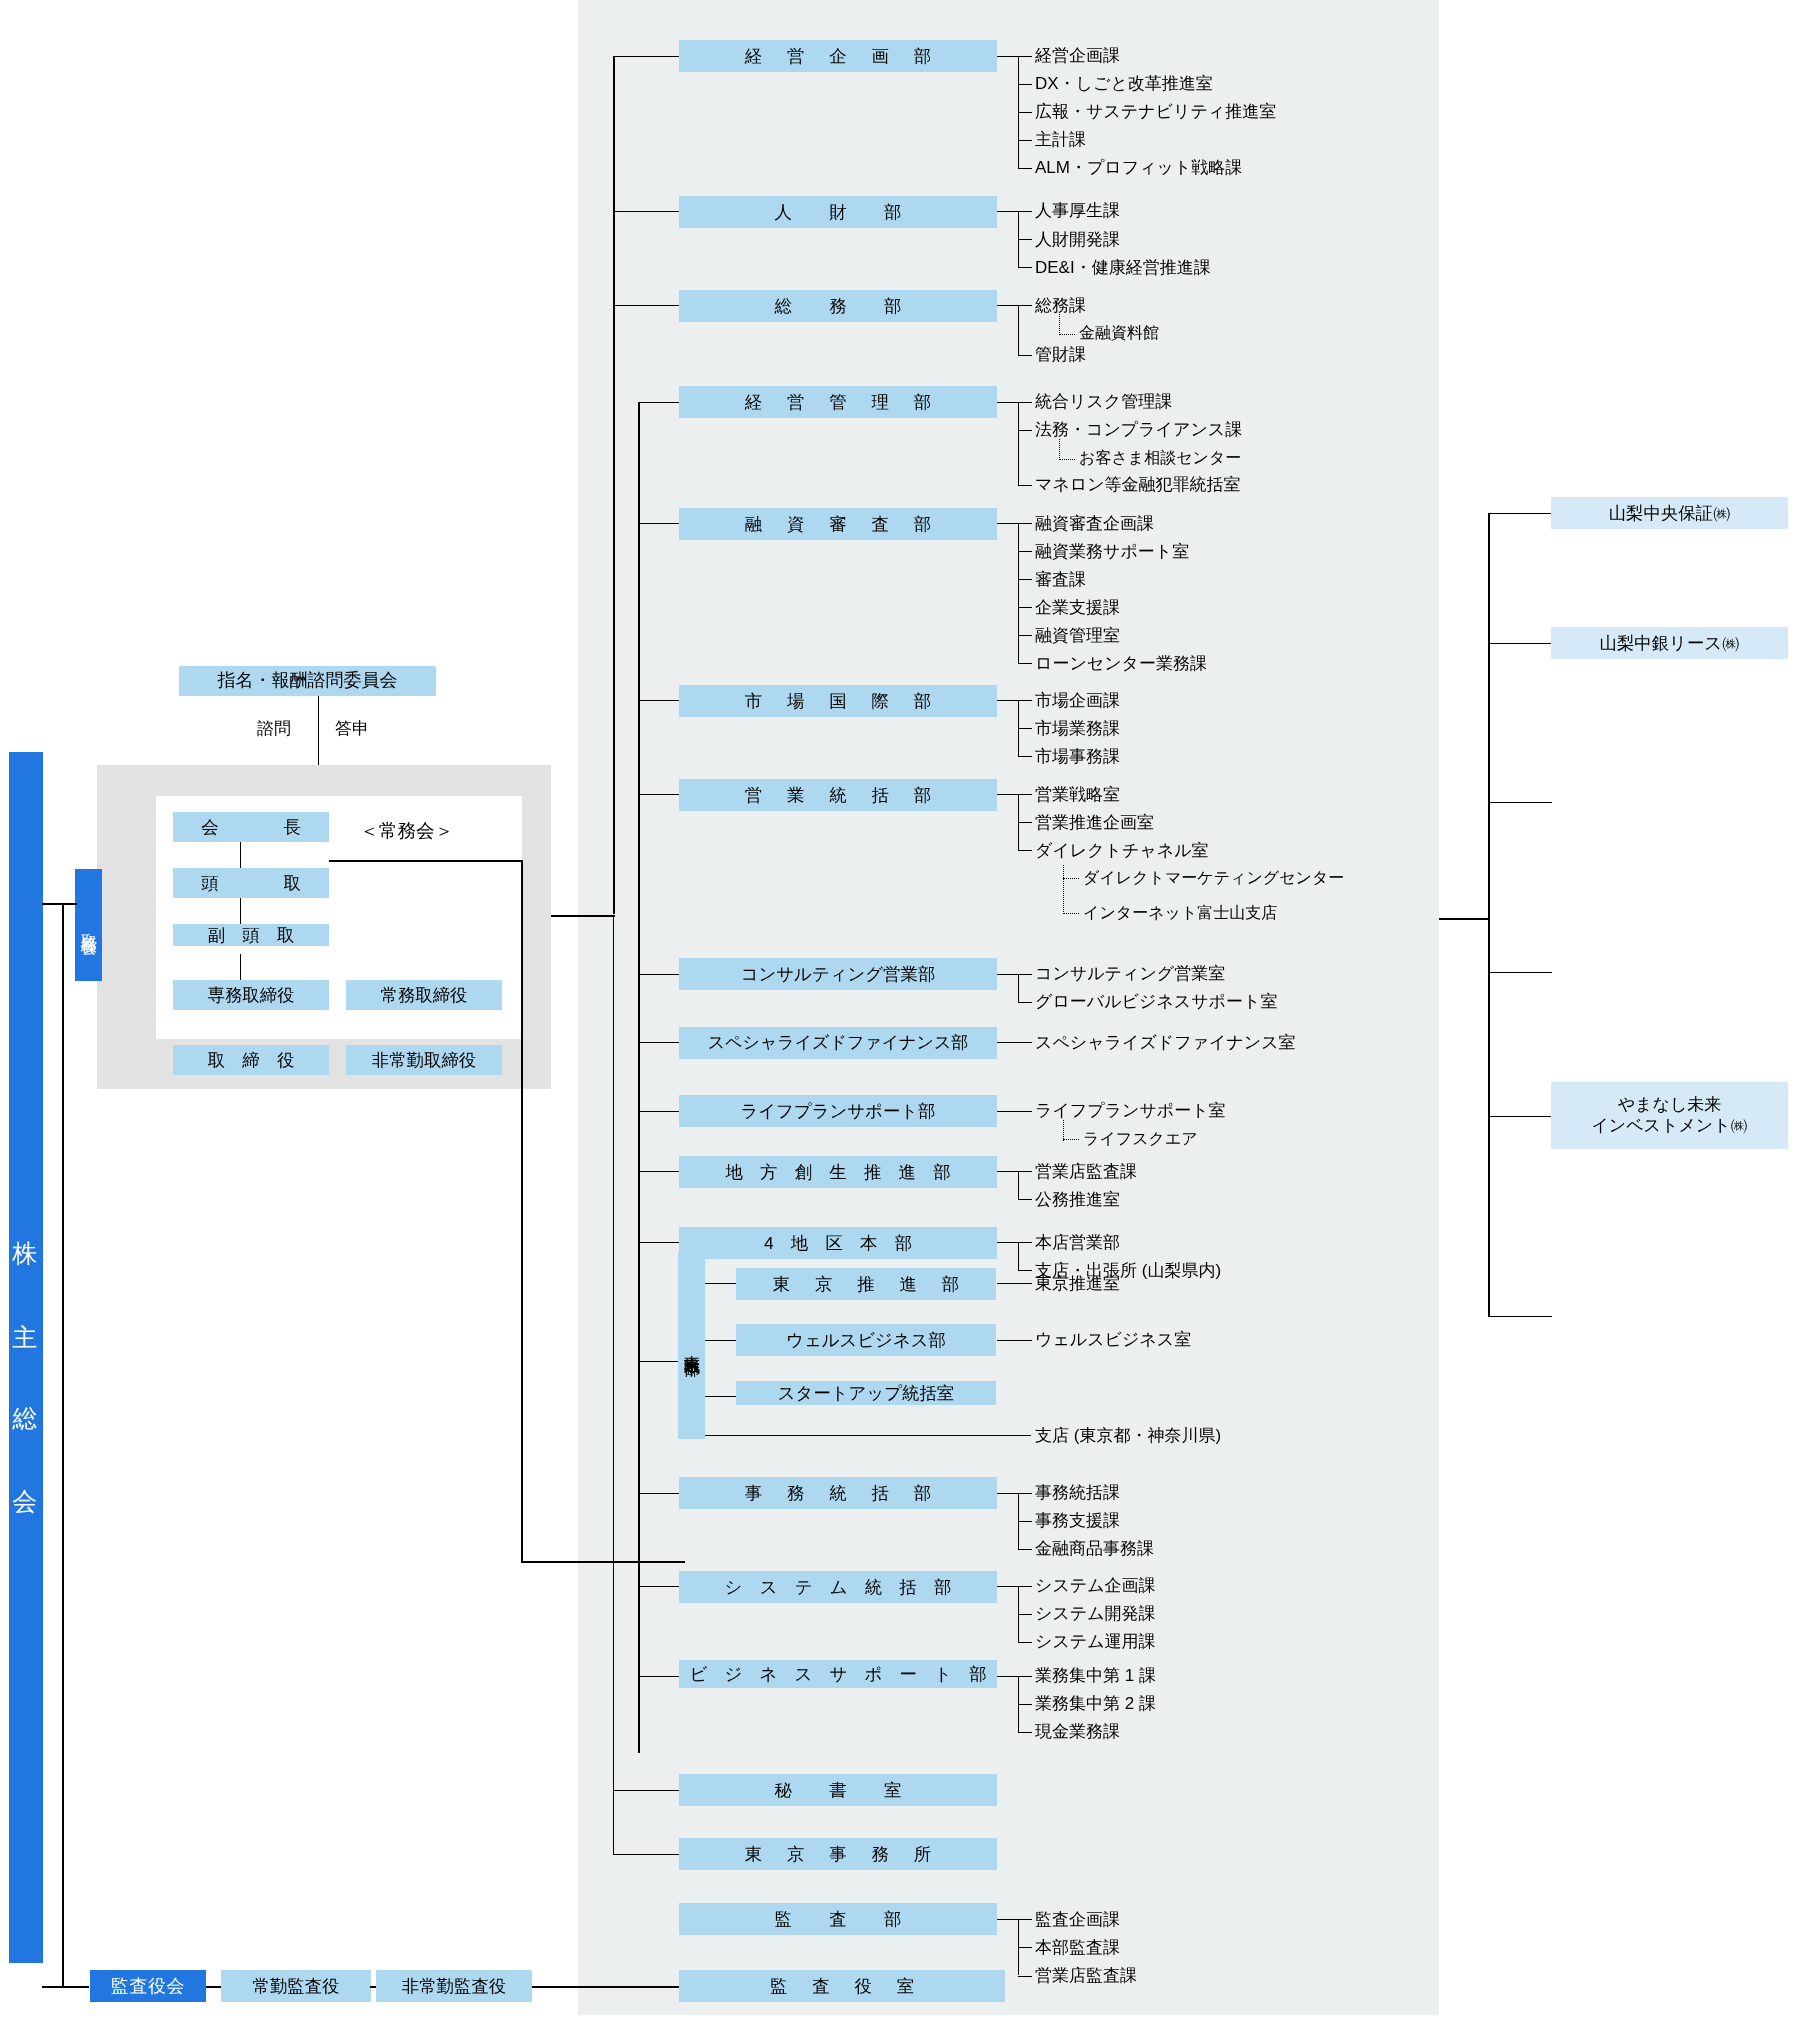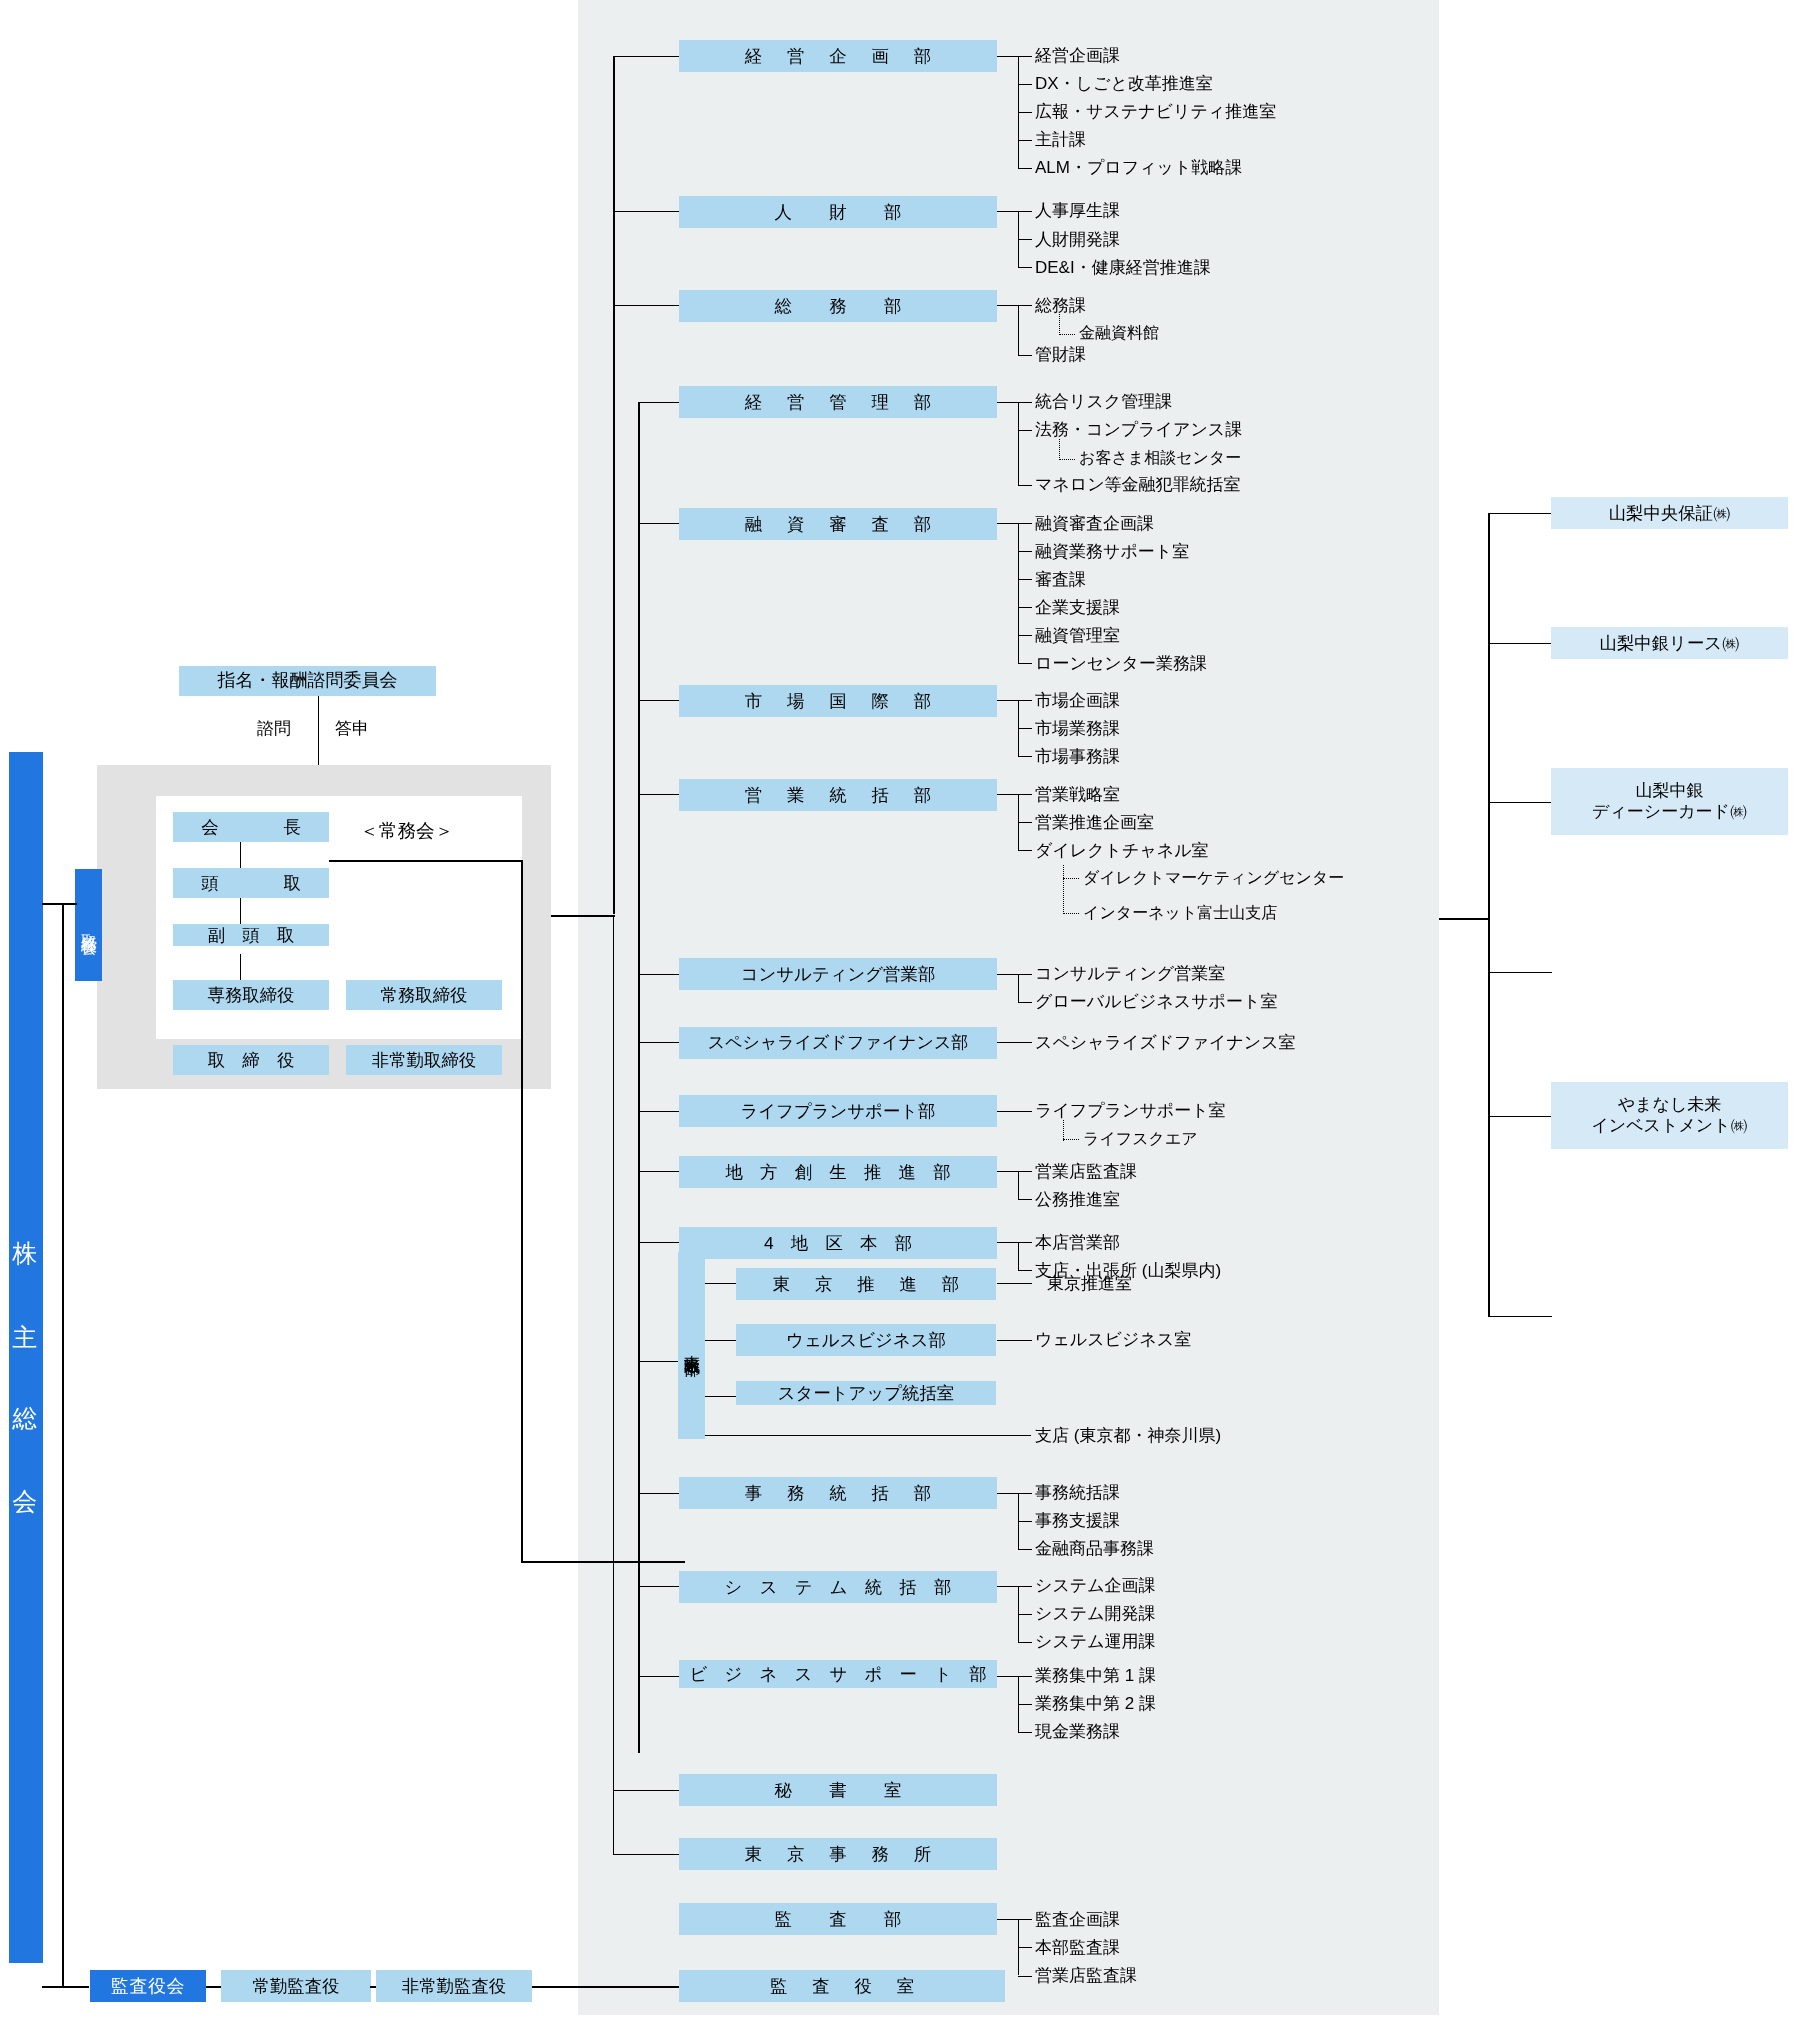--- a/index.html
+++ b/index.html
@@ -300,21 +300,21 @@
   <div class="h" style="left:638px;top:1361px;width:41px;"></div>
   <div class="vbar-lblue" style="left:678px;top:1252px;width:27.4px;height:187px;">
     <span>東京戦略本部</span>
   </div>
 
   <div class="h" style="left:705px;top:1283px;width:31px;"></div>
   <div class="box sp" style="left:736px;top:1268px;width:260px;height:32px;">
     <span>東 京 推 進 部</span>
   </div>
   <div class="h" style="left:997px;top:1283px;width:35px;"></div>
-  <div class="leaf" style="left:1035px;top:1275px;margin-left:12px;">東京推進室</div>
+  <div class="leaf" style="left:1035px;top:1275px;">東京推進室</div>
 
   <div class="h" style="left:705px;top:1340px;width:31px;"></div>
   <div class="box" style="left:736px;top:1324px;width:260px;height:32px;">
     <span>ウェルスビジネス部</span>
   </div>
   <div class="h" style="left:997px;top:1340px;width:35px;"></div>
   <div class="leaf" style="left:1035px;top:1331px;">ウェルスビジネス室</div>
 
   <div class="h" style="left:705px;top:1396px;width:31px;"></div>
   <div class="box" style="left:736px;top:1381px;width:260px;height:24px;">
@@ -396,24 +396,20 @@
   <div class="box pale" style="left:1551px;top:497px;width:237px;height:32px;">
     <span>山梨中央保証㈱</span>
   </div>
 
   <div class="h" style="left:1488px;top:643px;width:64px;"></div>
   <div class="box pale" style="left:1551px;top:627px;width:237px;height:32px;">
     <span>山梨中銀リース㈱</span>
   </div>
 
   <div class="h" style="left:1488px;top:802px;width:64px;"></div>
-  <div class="box pale two" style="left:1551px;top:768px;width:237px;height:67px;flex-direction:column;">
-    <span>山梨中銀</span>
-    <span>ディーシーカード㈱</span>
-  </div>
 
   <div class="h" style="left:1488px;top:972px;width:64px;"></div>
 
   <div class="h" style="left:1488px;top:1116px;width:64px;"></div>
   <div class="box pale two" style="left:1551px;top:1082px;width:237px;height:67px;flex-direction:column;">
     <span>やまなし未来</span>
     <span>インベストメント㈱</span>
   </div>
 
   <div class="h" style="left:1488px;top:1316px;width:64px;"></div>

